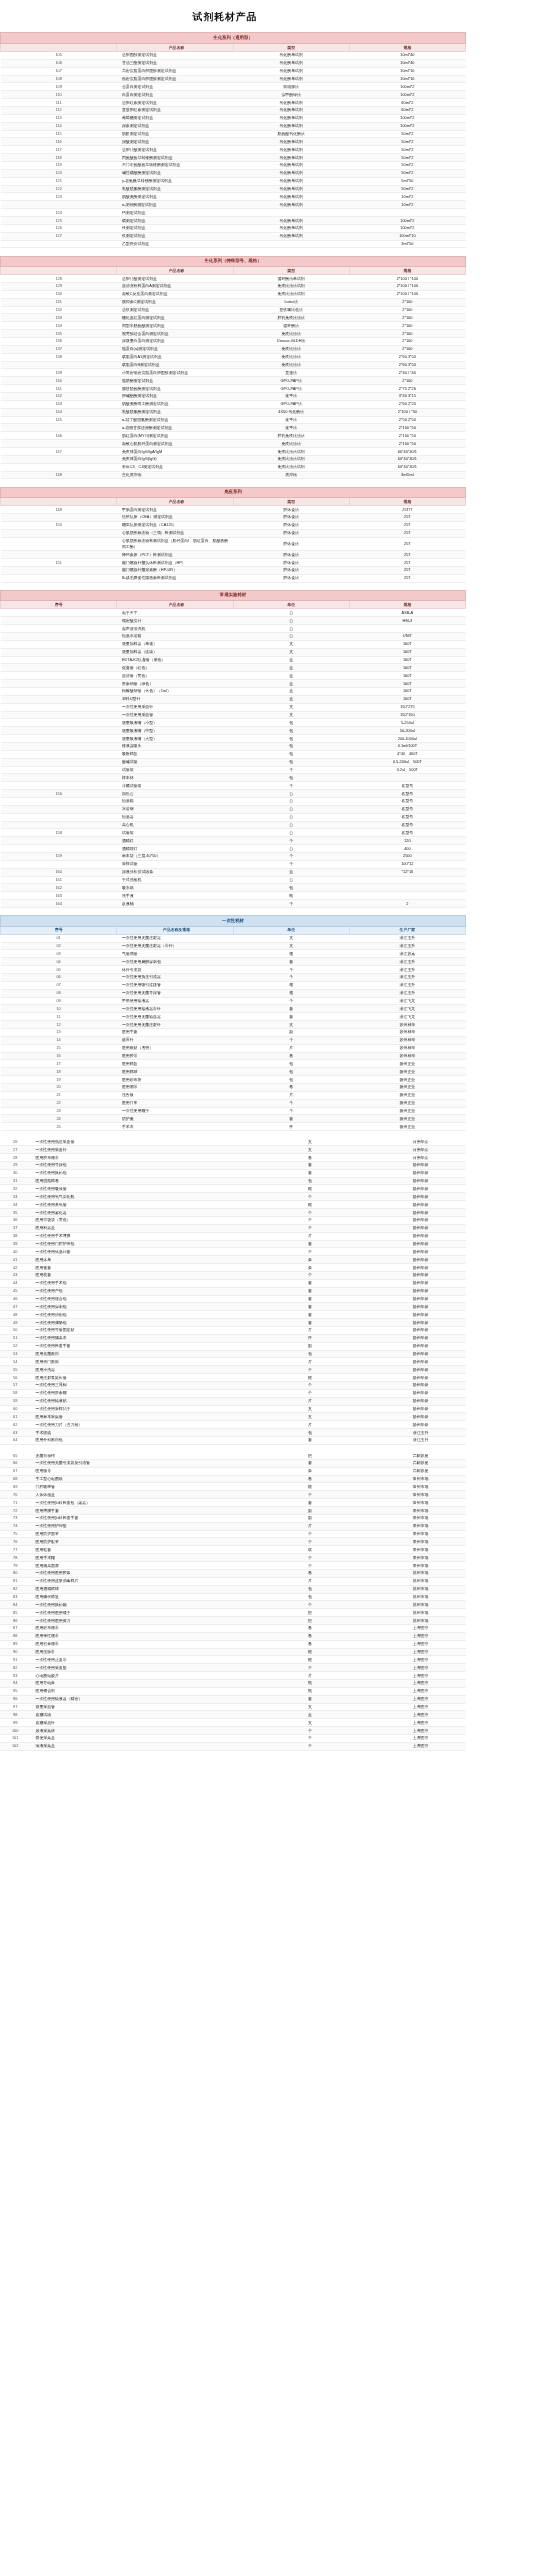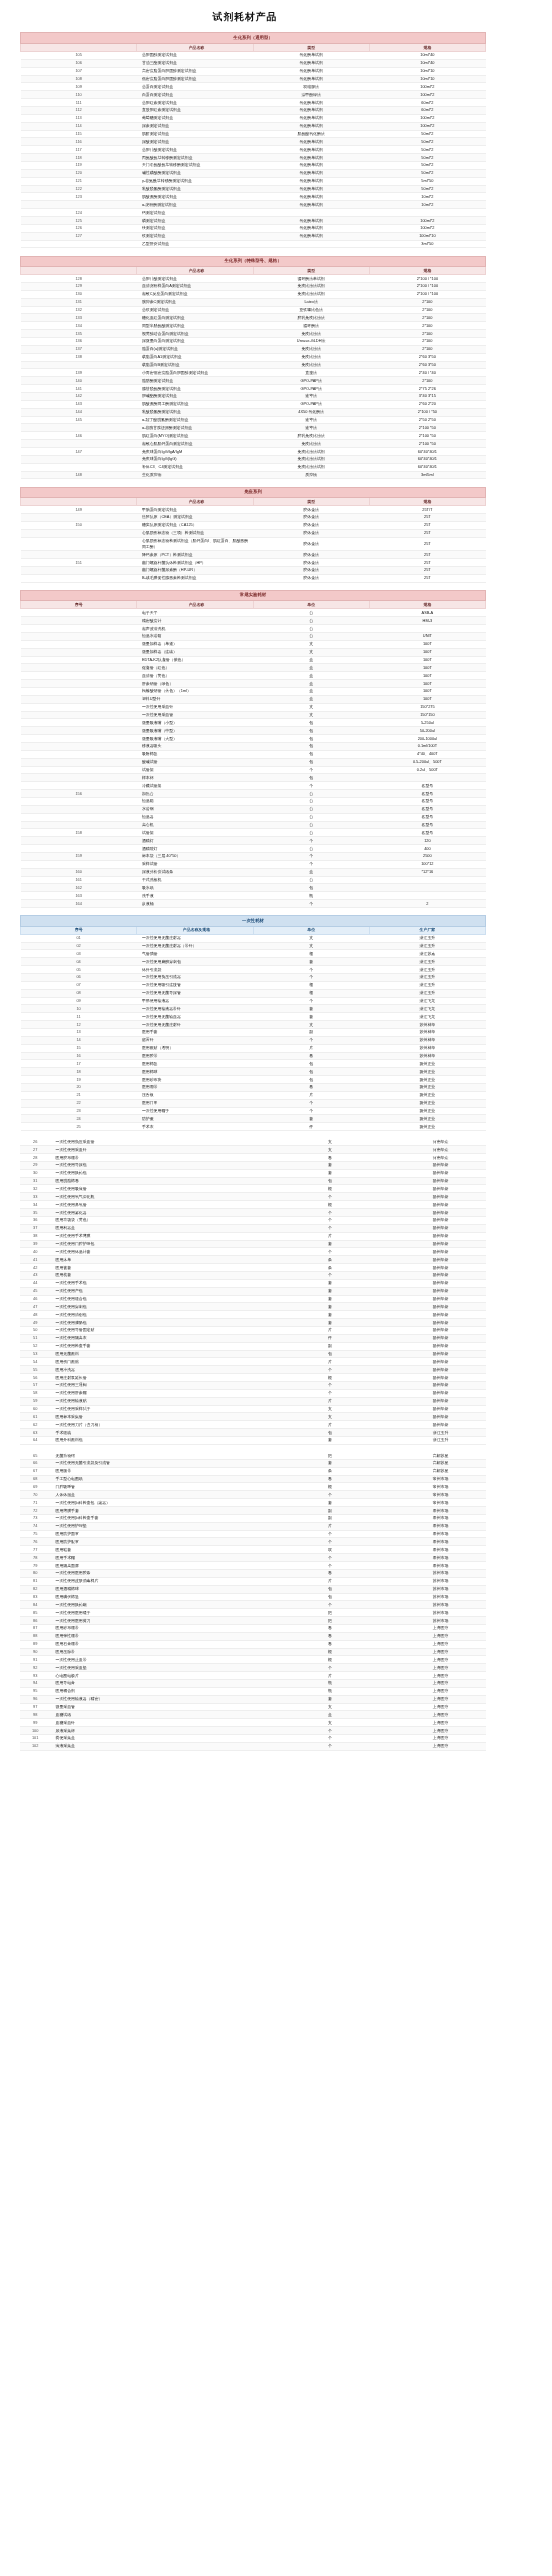--- a/index.html
+++ b/index.html
@@ -3,21 +3,21 @@
 <meta charset="utf-8">
 <style>
   * { box-sizing: border-box; }
   body {
     margin: 0;
     background: #ffffff;
     font-family: "Liberation Sans", "DejaVu Sans", sans-serif;
     color: #222;
     width: 553px;
   }
-  .page { width: 450px; padding: 0 0 20.6px 0; margin-left: 20px; }
+  .page { width: 450px; padding: 0 0 20.6px 0; }
   .title {
     text-align: center;
     font-size: 9.8px;
     font-weight: bold;
     color: #111;
     padding: 11.3px 0 8.2px 0;
     letter-spacing: 1px;
   }
   .sheet { width: 466px; margin: 0 auto; }
   table { border-collapse: collapse; width: 100%; table-layout: fixed; }

